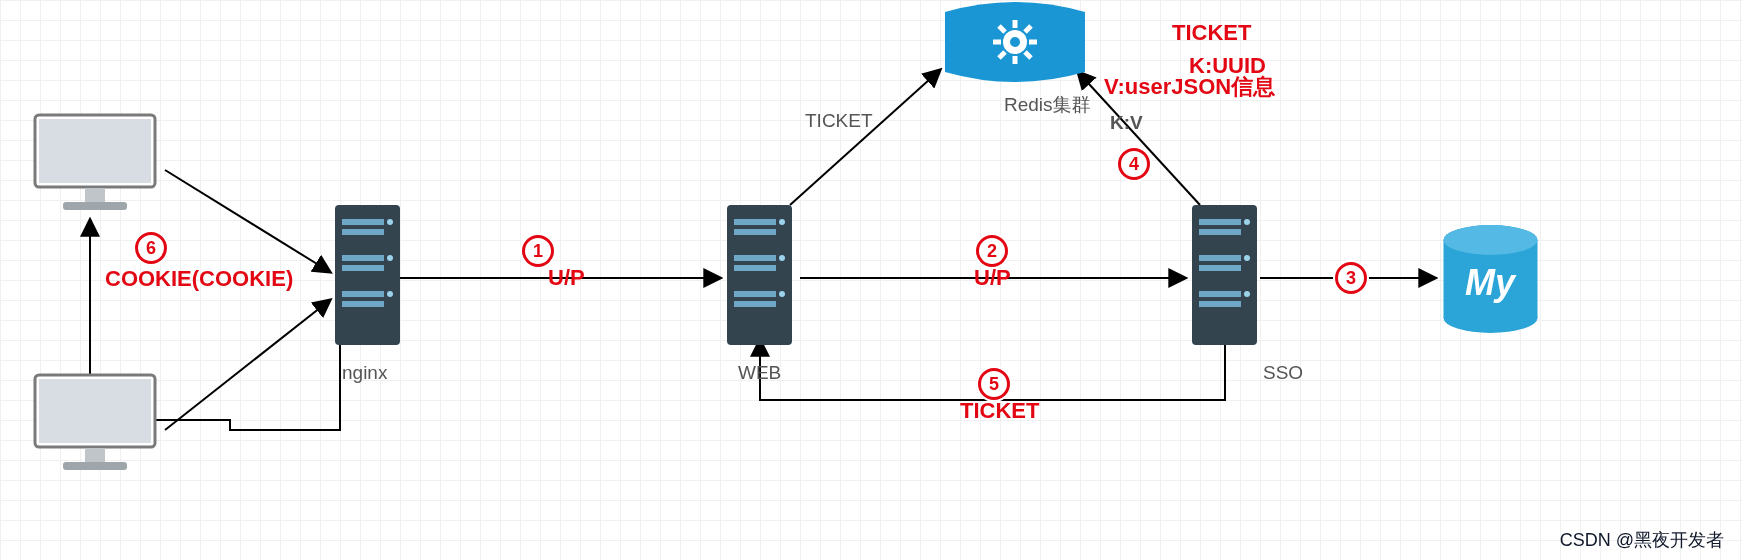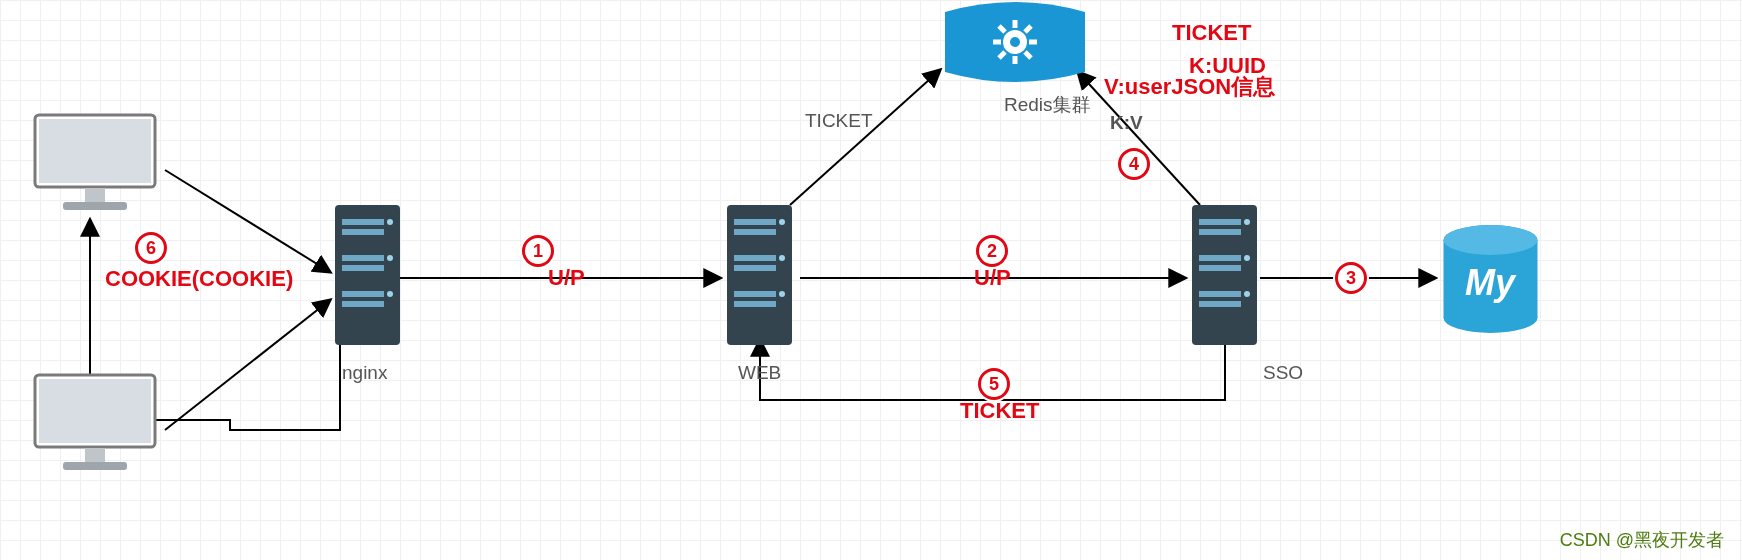--- a/index.html
+++ b/index.html
@@ -18,21 +18,21 @@
   }
   .label{position:absolute;color:#555;font-size:19px;}
   .red-label{position:absolute;color:#e30613;font-weight:bold;font-size:22px;}
   .badge{
     position:absolute;width:26px;height:26px;border-radius:50%;
     background:#fff;border:3px solid #e30613;color:#e30613;
     font-weight:bold;font-size:18px;line-height:26px;text-align:center;
     box-shadow:0 0 0 2px #fff;
   }
   .node{position:absolute;}
-  .watermark{position:absolute;right:18px;bottom:8px;color:#4d7c0f;font-size:18px;}
+  .watermark{position:absolute;right:18px;bottom:8px;color:#0f172a;font-size:18px;}
   svg.edges{position:absolute;left:0;top:0;width:1742px;height:560px;pointer-events:none;}
 </style>
 </head>
 <body>
 
 <svg class="edges">
   <defs>
     <marker id="arr" viewBox="0 0 12 12" refX="10" refY="6" markerWidth="10" markerHeight="10" orient="auto-start-reverse">
       <path d="M0,0 L12,6 L0,12 z" fill="#000"></path>
     </marker>

